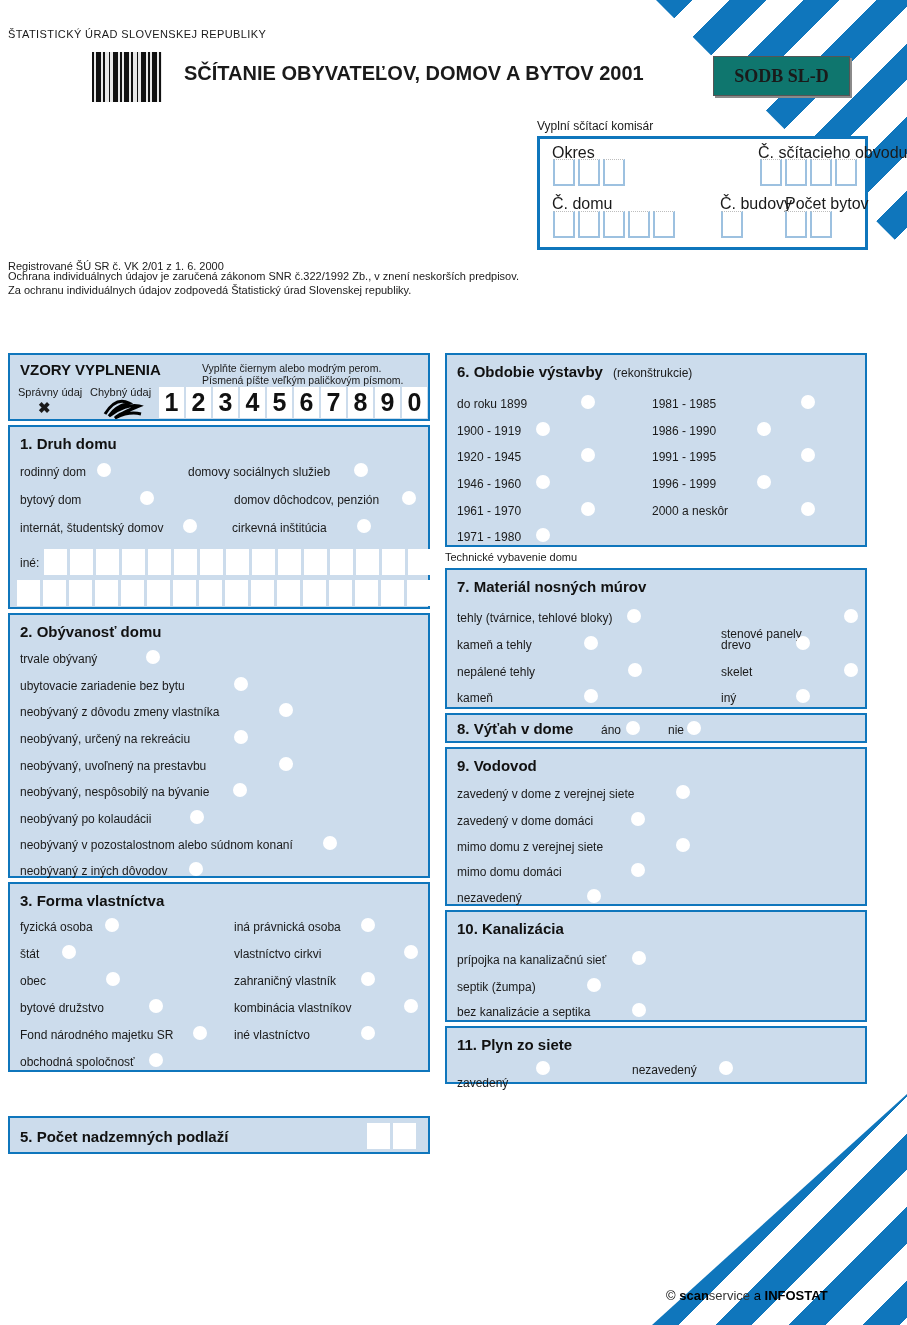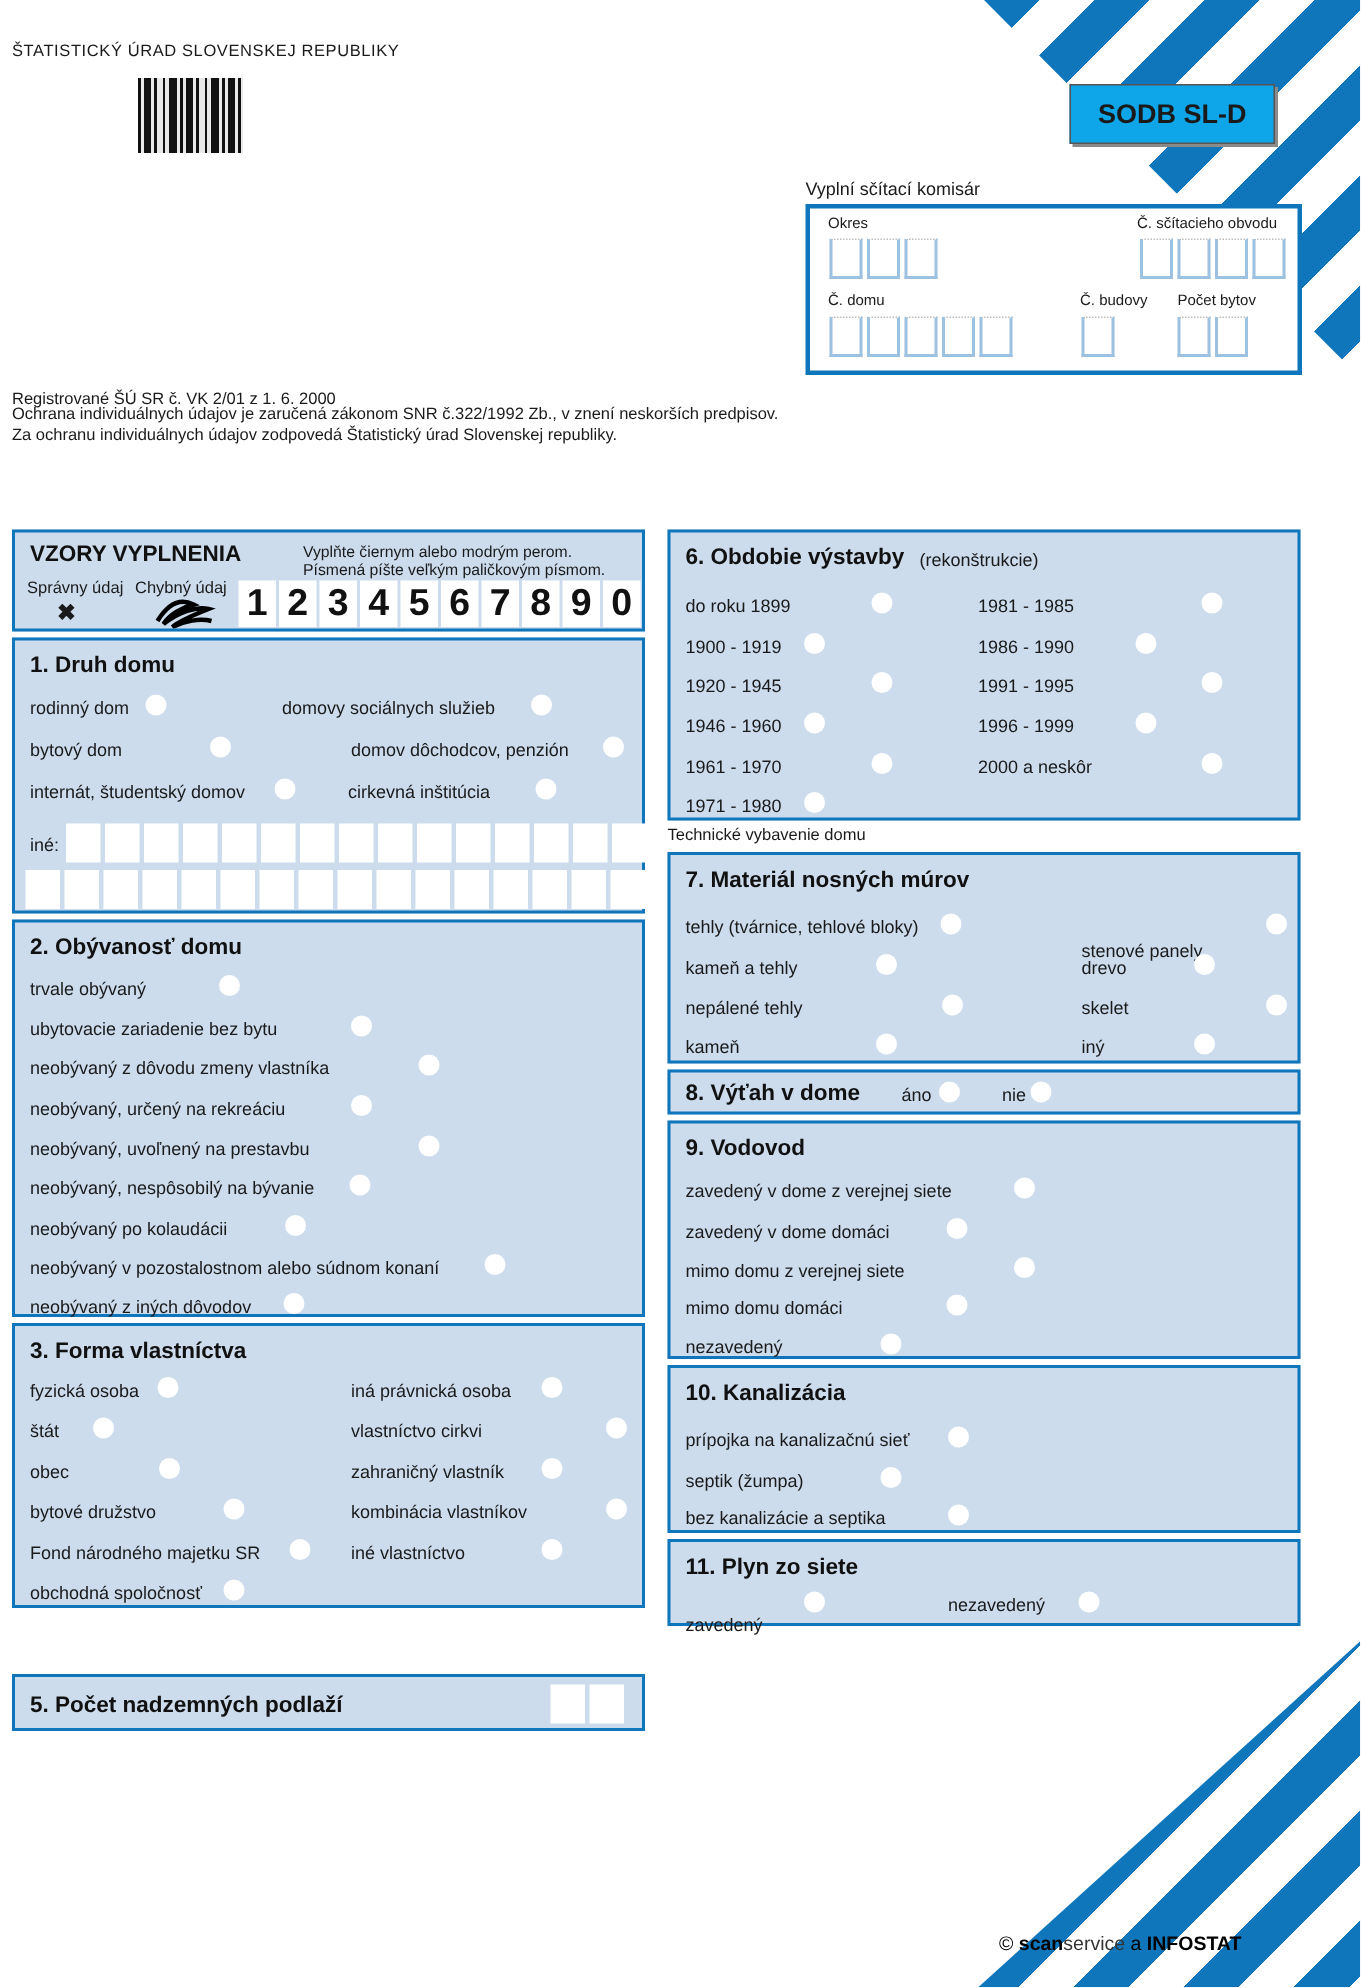--- a/index.html
+++ b/index.html
@@ -18,38 +18,39 @@
   .digit{position:absolute;width:25px;height:31px;background:#fff;font-weight:bold;font-size:25px;
          text-align:center;line-height:31px;color:#111;}
   .stripes{position:absolute;background:repeating-linear-gradient(135deg,#0f76bc 0 26px,#ffffff 26px 52px);}
   .tri-tr{clip-path:polygon(0 0,100% 0,100% 100%);}
   .tri-br{clip-path:polygon(100% 0,100% 100%,0 100%);}
   .barcode{position:absolute;left:92px;top:52px;width:70px;height:50px;
     background:repeating-linear-gradient(90deg,#111 0 2px,#e8e8e8 2px 4px,#111 4px 9px,#e8e8e8 9px 11px,
     #111 11px 13px,#e8e8e8 13px 17px,#111 17px 18px,#e8e8e8 18px 21px,#111 21px 26px,#e8e8e8 26px 28px);}
   .komisar{position:absolute;left:537px;top:136px;width:331px;height:114px;background:#fff;
            border:3px solid #0f76bc;box-sizing:border-box;}
-  .klbl{position:absolute;font-size:10px;white-space:nowrap;}
-  .sodb{position:absolute;left:713px;top:56px;width:135px;height:38px;background:#0ea5e9;border:1px solid #555;
+  .klbl{position:absolute;font-size:16px;white-space:nowrap;}
+  .sodb{position:absolute;left:713px;top:56px;width:135px;height:38px;background:#0f766e;border:1px solid #555;
         box-shadow:2px 2px 0 #8a8a8a;display:flex;align-items:center;justify-content:center;
-        font-weight:bold;font-size:18px;}
+        font-weight:bold;font-size:18px;font-family:Liberation Serif, serif;}
   .bigtitle{position:absolute;left:4px;top:126px;font-weight:bold;font-size:62px;letter-spacing:1px;color:#111;}
   .censtitle{position:absolute;left:184px;top:62px;font-weight:bold;font-size:20px;white-space:nowrap;}
   .credit{position:absolute;left:666px;top:1288px;font-size:13px;white-space:nowrap;color:#000;}
 </style>
 </head>
 <body>
 
 <div class="page">
 
   <div class="stripes tri-tr abs" style="left:656px;top:0;width:251px;height:252px;"></div>
   <div class="stripes tri-br abs" style="left:652px;top:1094px;width:255px;height:231px;"></div>
 
   <div class="lbl sm" style="left:8px;top:28px;letter-spacing:.4px;">ŠTATISTICKÝ ÚRAD SLOVENSKEJ REPUBLIKY</div>
   <div class="barcode"></div>
+  <div class="censtitle">SČÍTANIE OBYVATEĽOV, DOMOV A BYTOV 2001</div>
   <div class="sodb">SODB SL-D</div>
   <div class="lbl sm" style="left:8px;top:224px;margin-top:36px;">Registrované ŠÚ SR č. VK 2/01 z 1. 6. 2000</div>
   <div class="lbl sm" style="left:8px;top:270px;">Ochrana individuálnych údajov je zaručená zákonom SNR č.322/1992 Zb., v znení neskorších predpisov.</div>
   <div class="lbl sm" style="left:8px;top:284px;">Za ochranu individuálnych údajov zodpovedá Štatistický úrad Slovenskej republiky.</div>
 
   <div class="lbl" style="left:537px;top:119px;">Vyplní sčítací komisár</div>
   <div class="komisar">
     <div class="klbl" style="left:12px;top:5px;">Okres</div>
     <div class="klbl" style="left:218px;top:5px;">Č. sčítacieho obvodu</div>
     <div class="kcells" style="left:13px;top:20px;">

